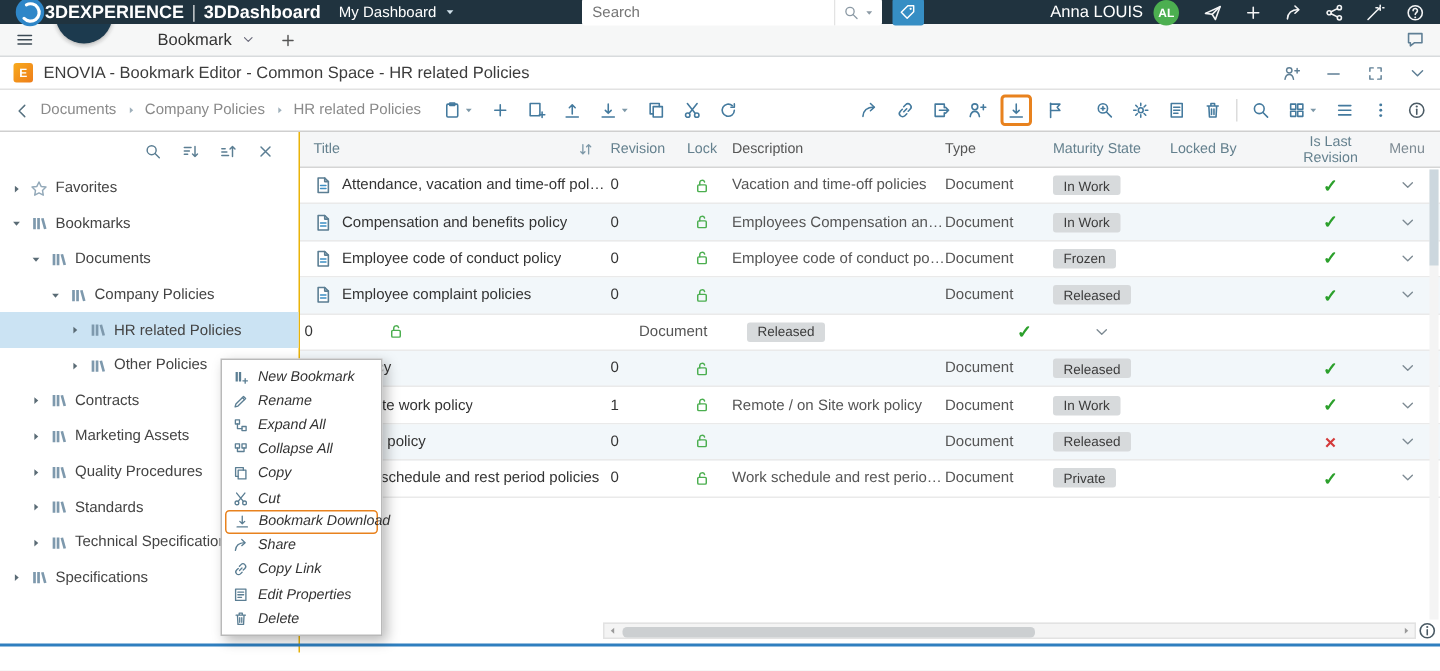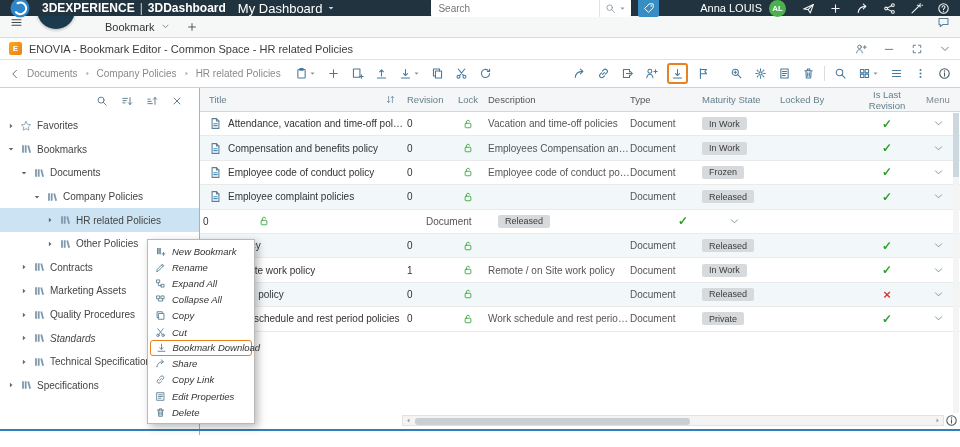--- a/index.html
+++ b/index.html
@@ -4,42 +4,42 @@
 <style>
   * { margin:0; padding:0; box-sizing:border-box; }
   body { background:#e9e9e9; font-family:"Liberation Sans", sans-serif; }
   .screen { position:relative; width:960px; height:447px; background:#fff; overflow:hidden;
             font-family:"Liberation Sans", sans-serif; }
 
   .ic svg { display:block; }
 
   
   .topbar { height:16px; background:#20333f; display:flex; align-items:center; padding:0 10px;
-            color:#fff; gap:12px; position:relative; z-index:4; }
+            color:#fff; gap:0; position:relative; z-index:4; }
   .ds-logo { width:20px; height:20px; flex-shrink:0; }
   .brand { display:flex; align-items:center; gap:5px; font-size:12px; font-weight:bold; white-space:nowrap; }
   .brand .bsep { font-weight:normal; opacity:.75; }
-  .dash { display:flex; align-items:center; gap:5px; font-size:13px; margin-left:0; cursor:pointer; white-space:nowrap; }
+  .dash { display:flex; align-items:center; gap:5px; font-size:10px; margin-left:12px; cursor:pointer; white-space:nowrap; }
   .dash .ic { color:#cfe0ea; }
   .search-wrap { display:flex; align-items:center; height:18px; margin-left:84px; }
   .search-input { width:168px; height:18px; border:none; border-radius:2px 0 0 2px; padding:0 7px;
                   font-size:10px; font-family:"Liberation Sans", sans-serif; color:#333; outline:none; }
   .search-tail { height:18px; background:#fff; border-radius:0 2px 2px 0; display:flex; align-items:center;
                  gap:3px; padding:0 5px; color:#8c9aa5; border-left:1px solid #e3e3e3; cursor:pointer; }
   .tag-btn { width:21px; height:18px; background:var(--accent-blue,#368ec4); border:none; border-radius:2px;
              margin-left:7px; color:#fff; display:flex; align-items:center; justify-content:center; cursor:pointer; }
   .top-right { margin-left:auto; display:flex; align-items:center; }
   .user-name { font-size:11px; margin-right:7px; white-space:nowrap; }
   .avatar { width:17px; height:17px; border-radius:50%; background:var(--avatar-green,#4caf50); color:#fff;
             font-size:8px; font-weight:bold; display:flex; align-items:center; justify-content:center; margin-right:16px; }
   .top-icons { display:flex; align-items:center; gap:14px; color:#fff; }
   .top-icons .ic { cursor:pointer; opacity:.95; }
 
   
-  .tabbar { height:22px; background:#f6f7f7; border-bottom:1px solid #d8dbdd; display:flex; 
+  .tabbar { height:22px; background:#f6f7f7; border-bottom:1px solid #d8dbdd; display:flex; align-items:center;
             padding:0 10px; gap:10px; position:relative; z-index:3; }
   .hamburger { color:#3c4a54; cursor:pointer; }
   .compass { position:absolute; left:37px; top:-25px; width:38px; height:38px; border-radius:50%;
              background:#1c3a4e; z-index:6; display:flex; flex-direction:column; align-items:center;
              justify-content:center; color:#fff; box-shadow:0 0 0 2px rgba(255,255,255,.22), 0 1px 3px rgba(0,0,0,.4);
              cursor:pointer; }
   .compass .r1 { display:flex; gap:4px; font-size:7px; font-weight:bold; line-height:8px; }
   .compass .r2 { font-size:6.5px; line-height:8px; letter-spacing:.5px; }
   .tabs { margin-left:72px; display:flex; align-items:center; gap:16px; font-size:11px; color:#333; }
   .tab { display:flex; align-items:center; gap:6px; cursor:pointer; }
@@ -664,21 +664,21 @@
               </svg>
             </span>
             <span class="ic tree-ic">
               <svg viewBox="0 0 16 16" width="12" height="12" fill="none" stroke="currentColor" stroke-width="1.3" stroke-linecap="round" stroke-linejoin="round">
                 <path d="M2.8 3h2.4v10H2.8zM6.4 3h2.4v10H6.4z" fill="currentColor" stroke="none"></path>
                 <path d="M9.8 3.6l2.3-.6 2.6 9.6-2.3.6z" fill="currentColor" stroke="none"></path>
               </svg>
             </span>
             <span class="tree-label">Quality Procedures</span>
           </div>
-          <div class="tree-row" style="padding-left: 20px; font-style: italic;">
+          <div class="tree-row" style="padding-left: 20px;">
             <span class="ic tree-caret">
               <svg viewBox="0 0 16 16" width="8" height="8" fill="none" stroke="currentColor" stroke-width="1.3" stroke-linecap="round" stroke-linejoin="round">
                 <path d="M5.8 3.5v9L11 8z" fill="currentColor" stroke="none"></path>
               </svg>
             </span>
             <span class="ic tree-ic">
               <svg viewBox="0 0 16 16" width="12" height="12" fill="none" stroke="currentColor" stroke-width="1.3" stroke-linecap="round" stroke-linejoin="round">
                 <path d="M2.8 3h2.4v10H2.8zM6.4 3h2.4v10H6.4z" fill="currentColor" stroke="none"></path>
                 <path d="M9.8 3.6l2.3-.6 2.6 9.6-2.3.6z" fill="currentColor" stroke="none"></path>
               </svg>

